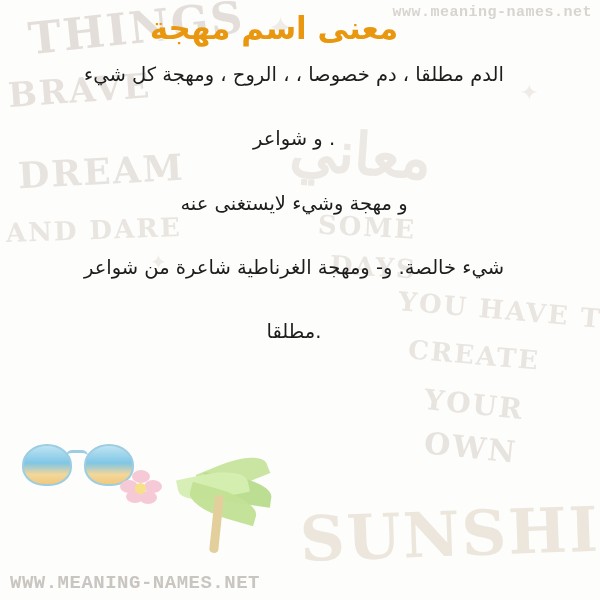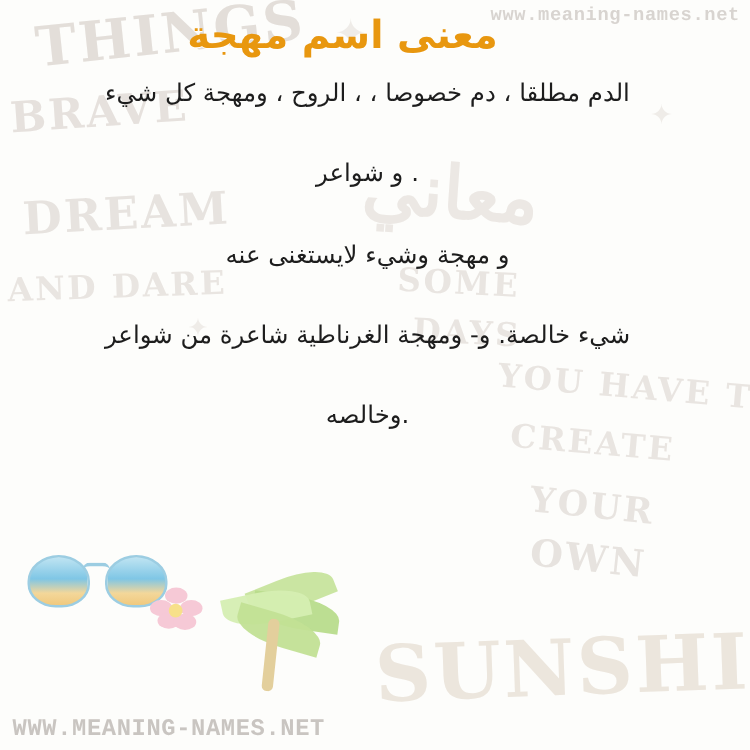--- a/index.html
+++ b/index.html
@@ -253,17 +253,17 @@
   <div class="watermark wm-bottom">WWW.MEANING-NAMES.NET</div>
 
   <div class="content">
     <div class="title">معنى اسم مهجة</div>
 
     <div class="lines">
       <div class="line l0">الدم مطلقا ، دم خصوصا ، ، الروح ، ومهجة كل شيء</div>
       <div class="line l2">. و شواعر</div>
       <div class="line l3">و مهجة وشيء لايستغنى عنه</div>
       <div class="line l5">شيء خالصة. و- ومهجة الغرناطية شاعرة من شواعر</div>
-      <div class="line l6">.وخالصه</div>
+      <div class="line l6">.مطلقا</div>
     </div>
   </div>
 
 </div>
 
 </body></html>

